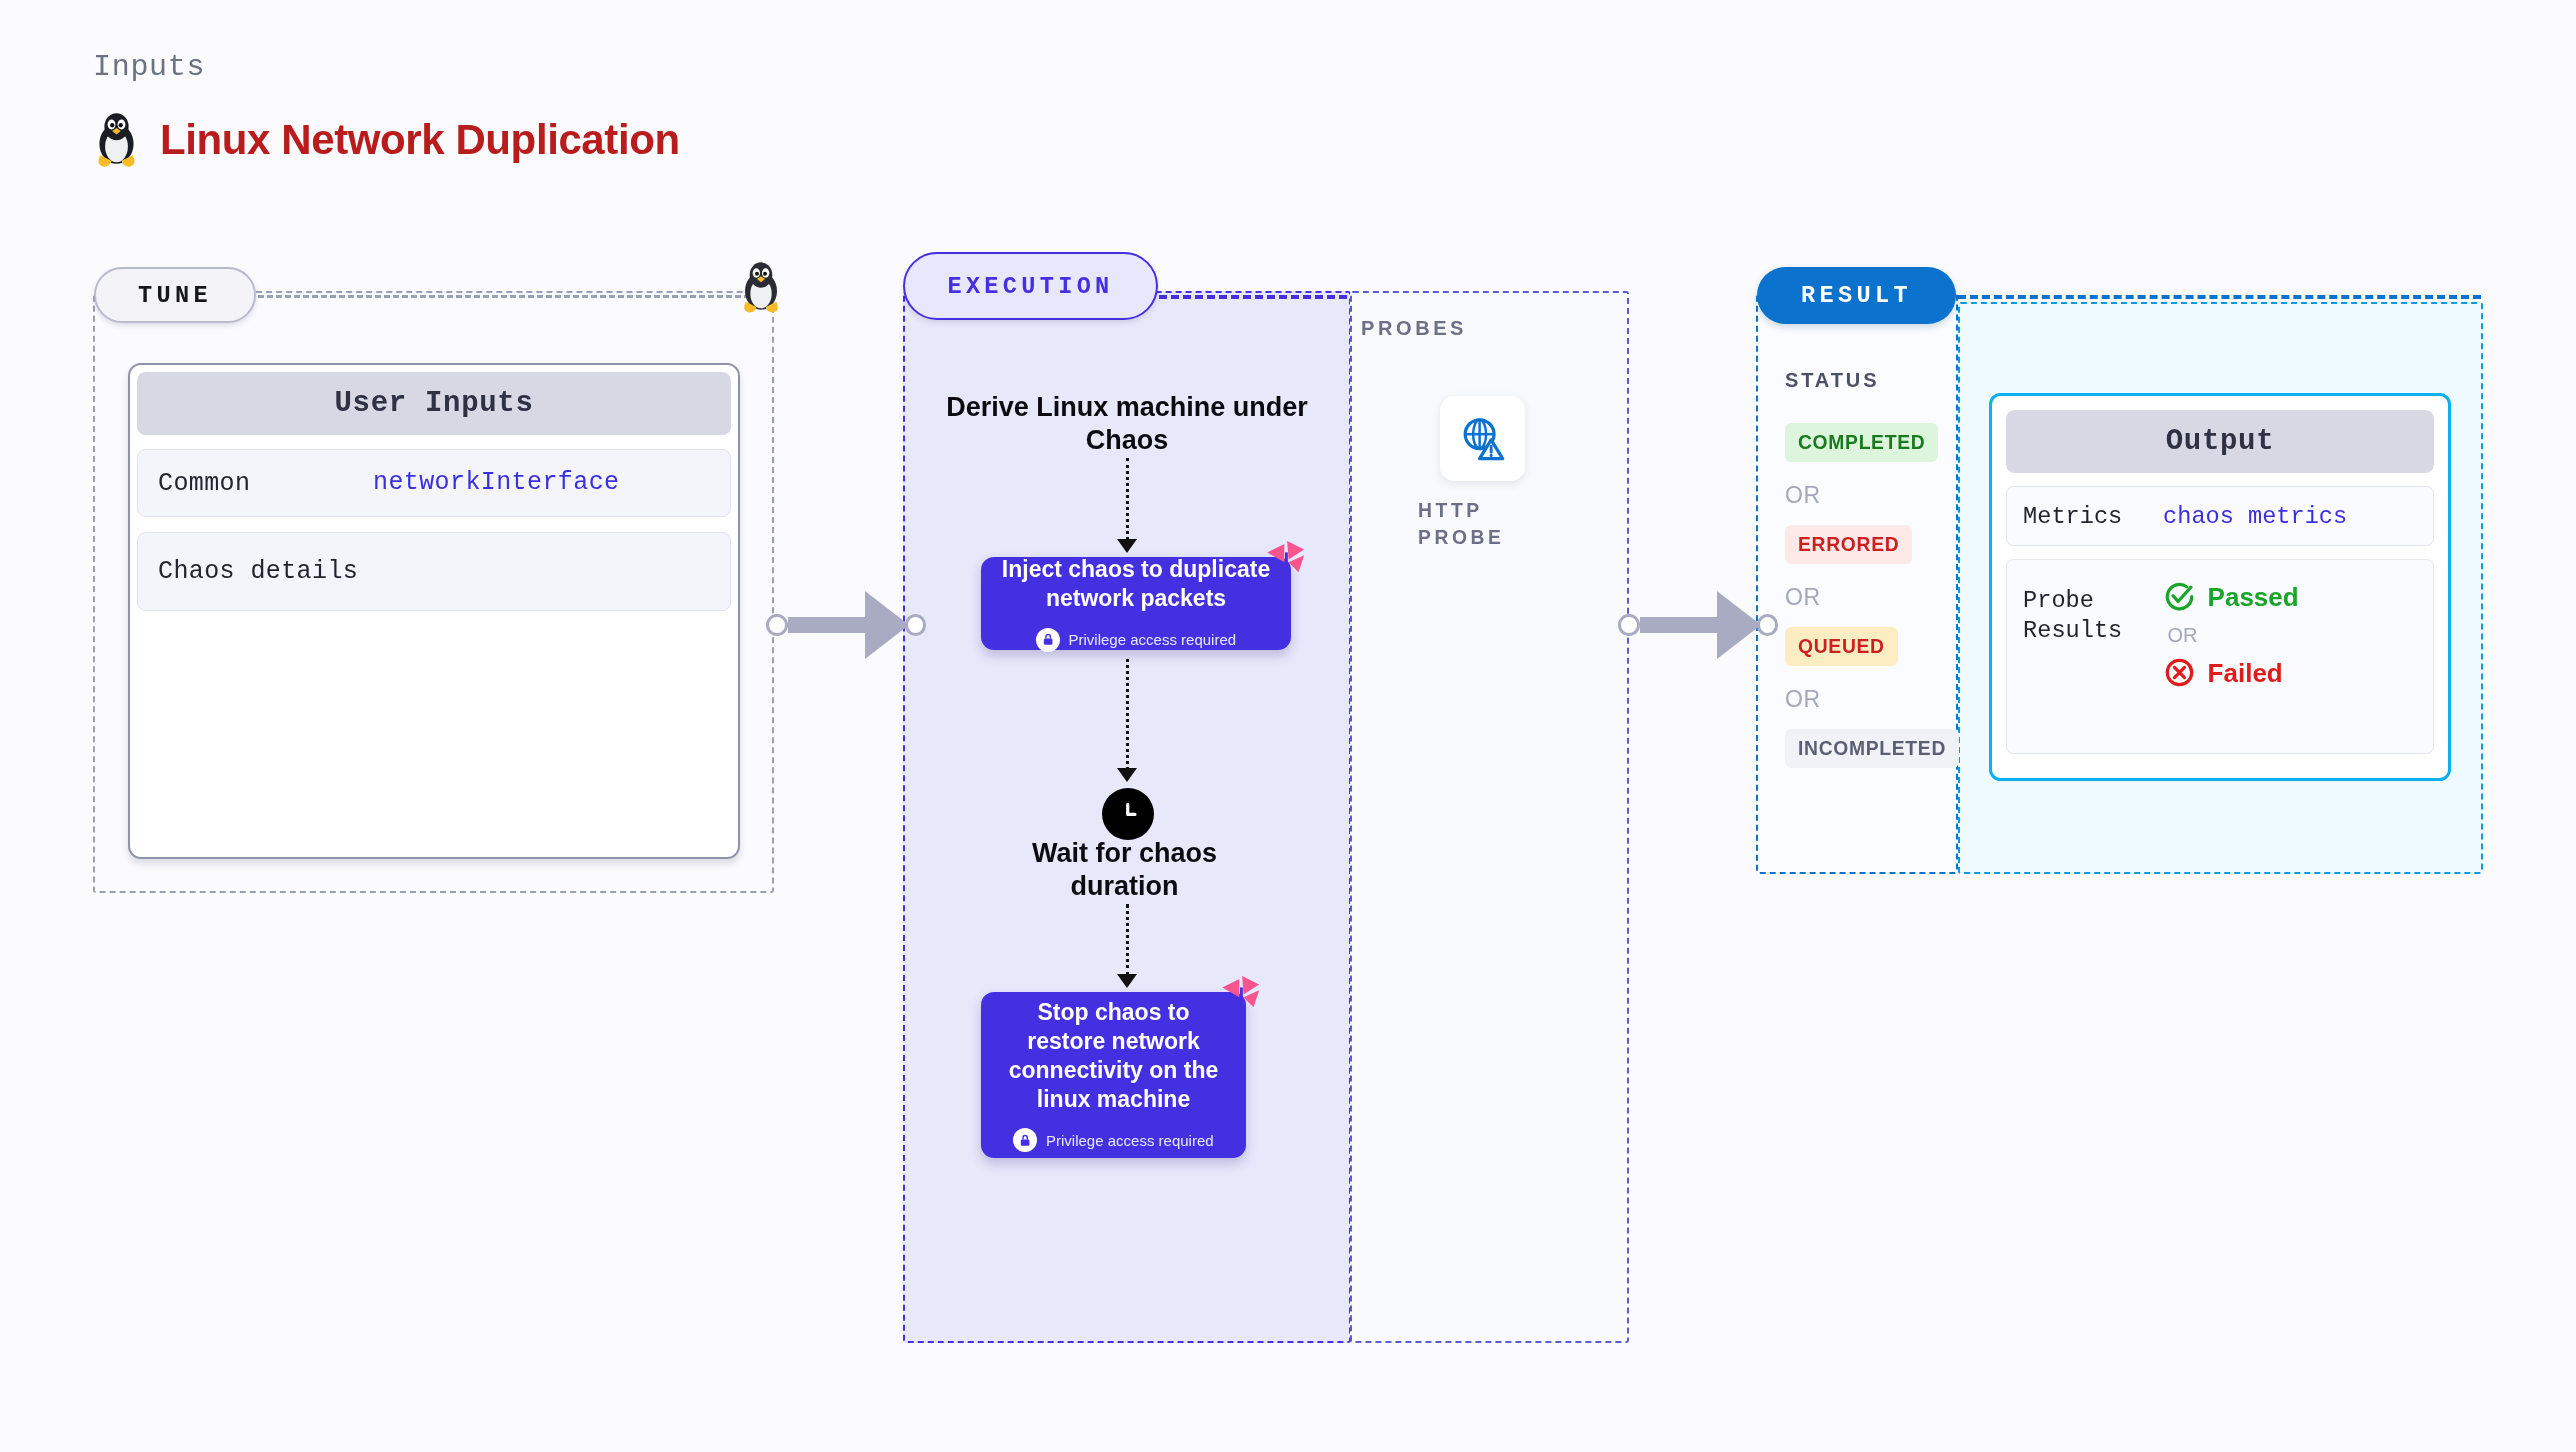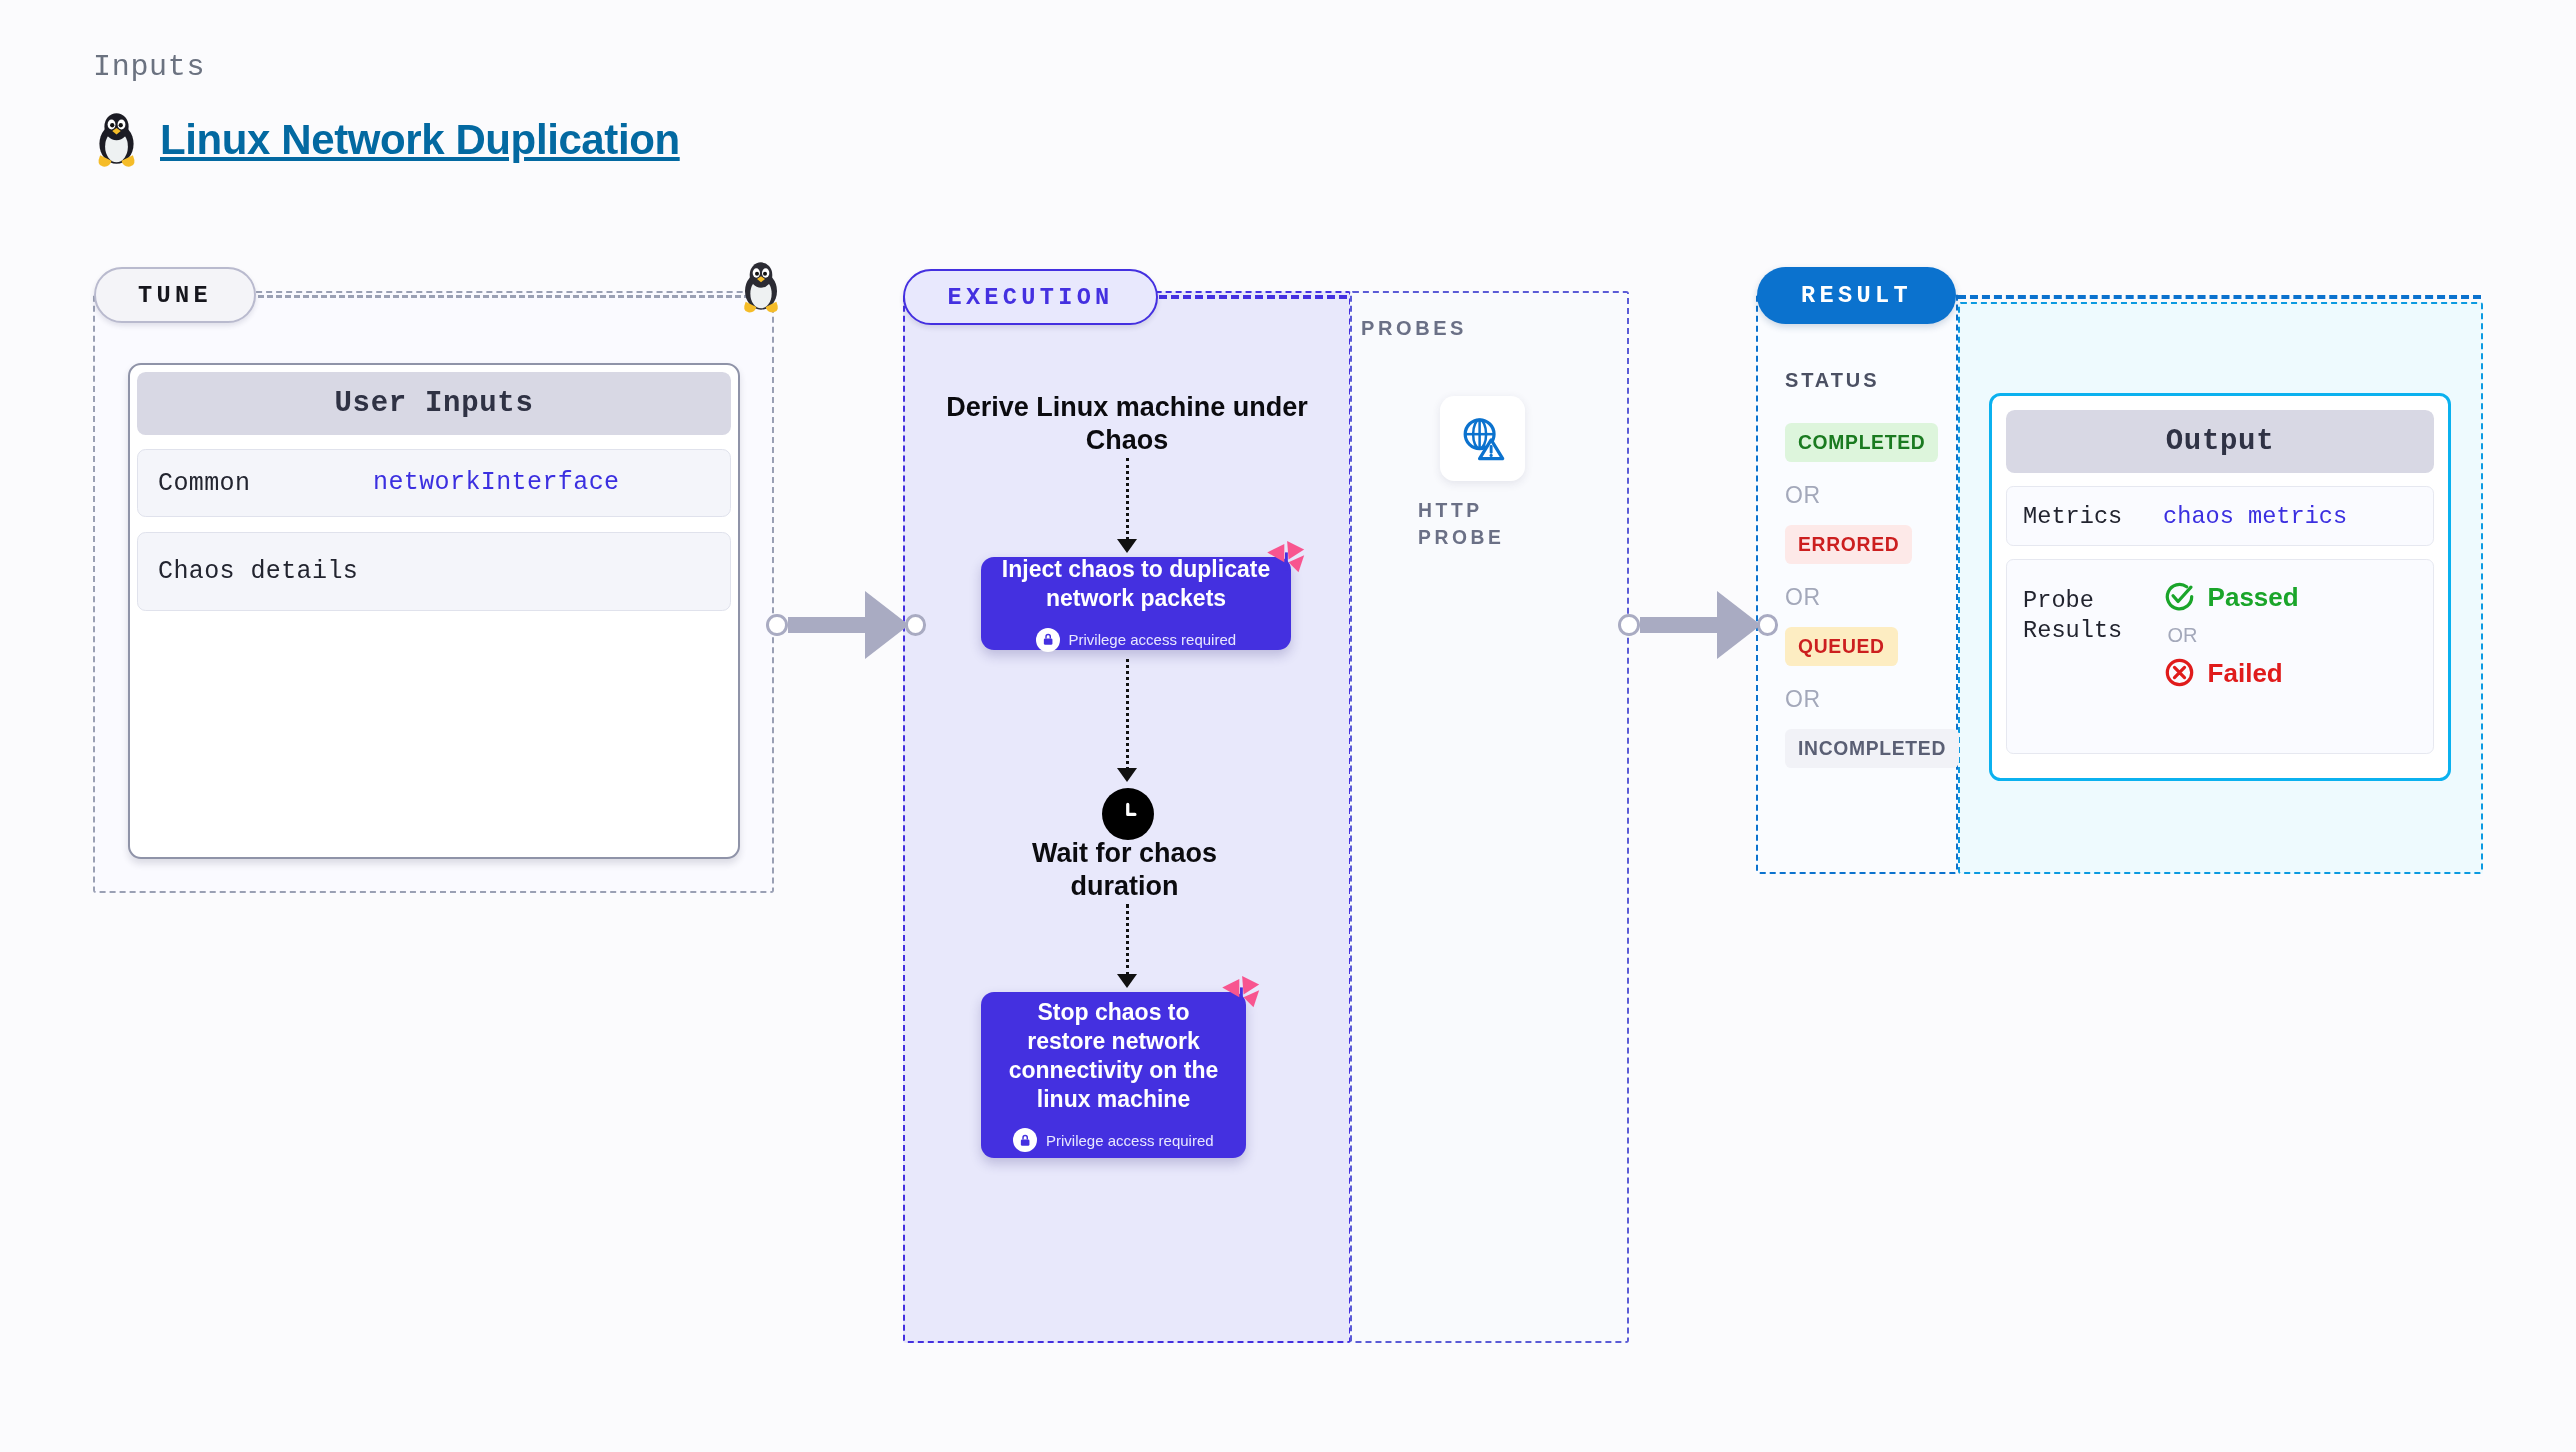--- a/index.html
+++ b/index.html
@@ -11,38 +11,38 @@
   }
   #root { position: relative; width: 2576px; height: 1452px; }
 
   
   .fault-label {
     position: absolute; left: 93px; top: 50px;
     font-family: "Liberation Mono", monospace;
     font-size: 30px; letter-spacing: 0.7px; color: #6b7280;
   }
   .title-row { position: absolute; left: 93px; top: 111px; display: flex; align-items: center; gap: 20px; }
-  .title-text { font-size: 42px; font-weight: 700; color: #0369a1; letter-spacing: -0.4px; text-decoration: underline; }
+  .title-text { font-size: 42px; font-weight: 700; color: #b91c1c; letter-spacing: -0.4px; }
 
   
   .tux { display: block; }
 
   
   .pill {
     position: absolute; display: flex; align-items: center; justify-content: center;
     font-family: "Liberation Mono", monospace; font-weight: 700;
     letter-spacing: 4.3px; border-radius: 716px; z-index: 6;
   }
   .pill.tune {
     left: 94px; top: 267px; width: 162px; height: 56px;
     background: #f4f4f8; border: 2.1px solid #b9bace; color: #16161d; font-size: 23.6px;
     box-shadow: 0 2.9px 5.7px rgba(40,40,80,.12);
   }
   .pill.execution {
-    left: 903px; top: 269px; width: 255px; height: 56px;
+    left: 903px; top: 252px; width: 255px; height: 68px;
     background: #e8e8fd; border: 2.9px solid #4430e0; color: #4430e0; font-size: 23.6px;
     box-shadow: 0 2.9px 5.7px rgba(40,40,80,.12);
   }
   .pill.result {
     left: 1757px; top: 267px; width: 199px; height: 57px;
     background: #0b72ce; border: none; color: #ffffff; font-size: 23.6px;
     box-shadow: 0 2.9px 7.2px rgba(20,60,110,.20);
   }
 
   

